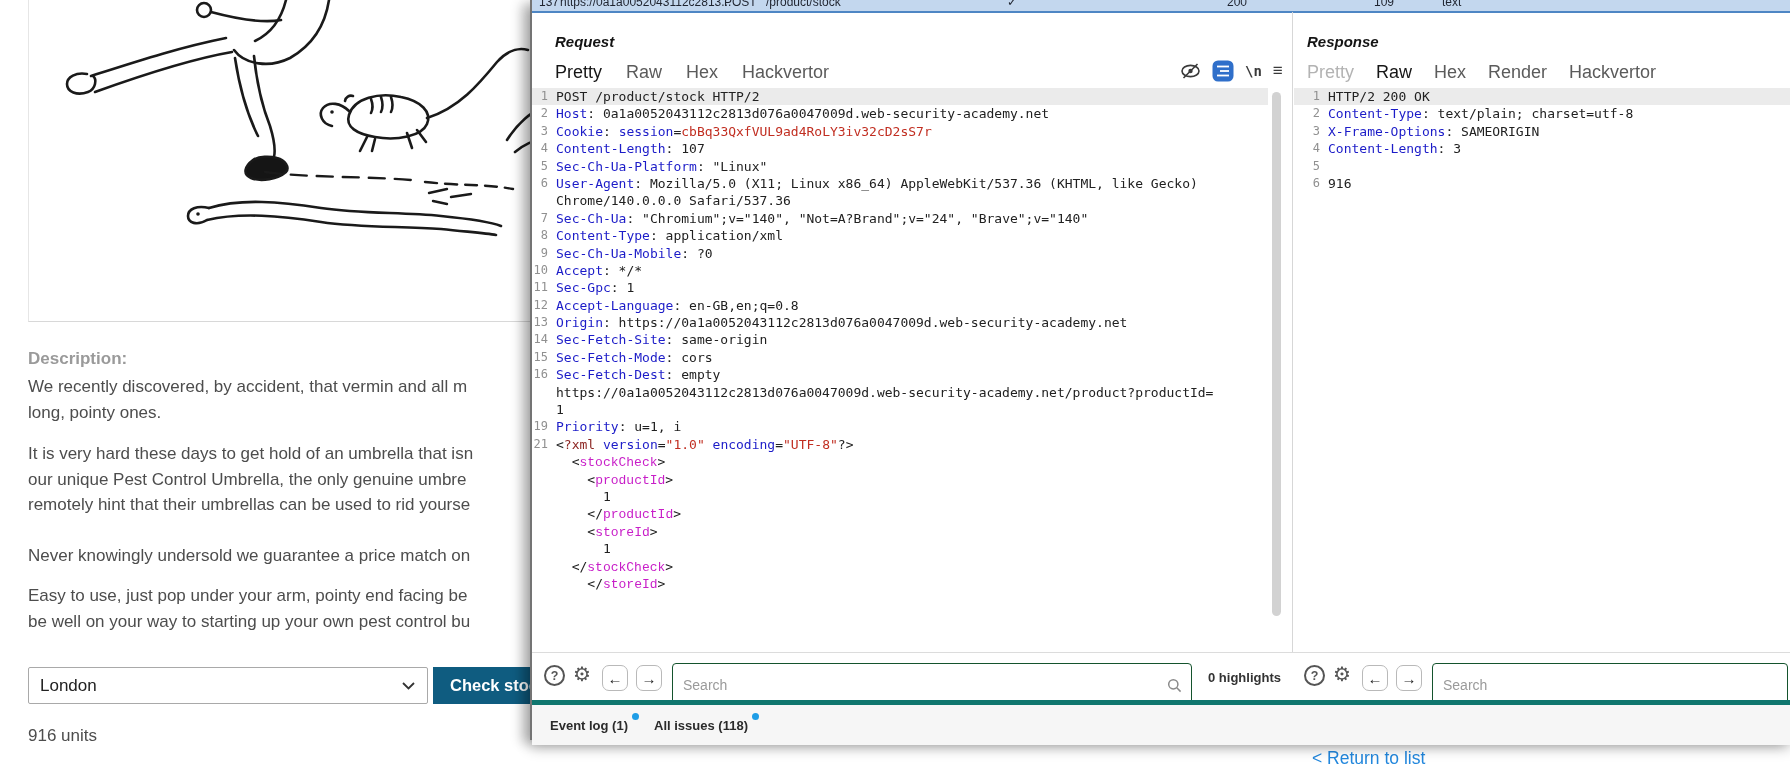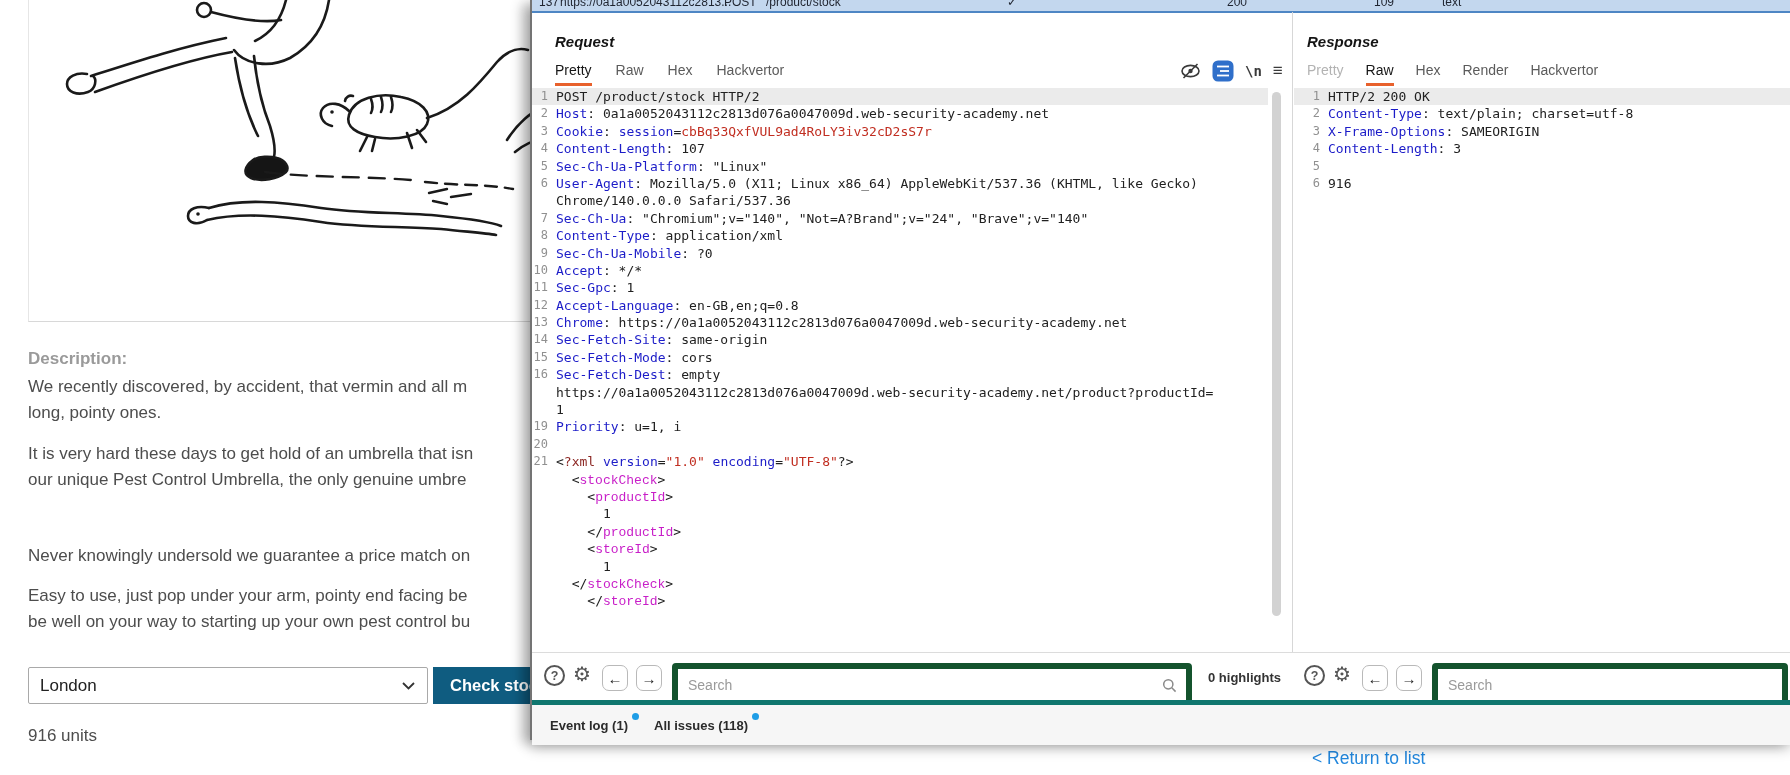--- a/index.html
+++ b/index.html
@@ -34,21 +34,21 @@
     border-left:2px solid #747474;
     box-shadow:-9px 3px 11px rgba(0,0,0,.20), 0 7px 13px rgba(0,0,0,.33);
     box-sizing:border-box;
   }
   .hist-row{
     position:absolute;left:0;top:0;width:100%;height:11px;background:#c3d7ee;
     border-bottom:2px solid #4e86c4;overflow:hidden;
   }
   .hist-row span{position:absolute;top:-5px;font-size:12px;color:#1f2430;white-space:nowrap;}
   .panel-title{position:absolute;top:33px;font-size:15px;font-weight:bold;color:#141414;font-style:italic;}
-  .tabs{position:absolute;top:62px;display:flex;gap:24px;font-size:14px;}
+  .tabs{position:absolute;top:62px;display:flex;gap:24px;font-size:18px;}
   .tab{color:#5b5b5b;padding-bottom:5px;cursor:pointer;}
   .tab.active{color:#161616;border-bottom:3px solid #e8612c;}
   .tab.dim{color:#b3b3b3;}
   .editor{position:absolute;top:88px;font-family:"DejaVu Sans Mono",monospace;font-size:13px;}
   .crow{display:flex;height:17.4px;line-height:17.4px;white-space:pre;}
   .crow.sel{background:#ebebeb;}
   .ln{flex:none;width:16px;text-align:right;padding-right:6px;color:#909090;font-size:12px;}
   .resp-editor .ln{width:26px;}
   .ctext{padding-left:2px;}
   .tk-h{color:#1c1cc8;text-align:right;} .tk-p{color:#212121;} .tk-r{color:#c12e21;}
@@ -63,21 +63,21 @@
   .help-ic{
     width:21px;height:21px;border:2px solid #555;border-radius:50%;box-sizing:border-box;
     display:flex;align-items:center;justify-content:center;font-size:12.5px;font-weight:bold;color:#555;
   }
   .gear-ic{font-size:20px;color:#555;line-height:22px;}
   .nav-btn{
     width:26px;height:26px;border:1.5px solid #b9b9b9;border-radius:7px;box-sizing:border-box;
     display:flex;align-items:center;justify-content:center;font-size:15px;color:#222;background:#fff;cursor:pointer;
   }
   .search-box{
-    position:absolute;top:10px;height:44px;border:6px solid #14532d;border-radius:4px;background:#fff;
+    position:absolute;top:10px;height:44px;border:1px solid #14532d;border-radius:4px;background:#fff;
     box-sizing:border-box;display:flex;align-items:center;
   }
   .search-box input{
     border:none;outline:none;flex:1;font-size:14px;color:#333;padding:0 8px 0 10px;
     font-family:"Liberation Sans",sans-serif;background:transparent;
   }
   .search-box input::placeholder{color:#9a9a9a;}
   .hl-label{position:absolute;top:17px;font-size:13px;font-weight:bold;color:#333;}
   .footer-bar{
     position:absolute;left:0;top:700px;width:100%;height:40px;background:#f6f6f6;
@@ -142,20 +142,21 @@
 </div>
 
 <div class="desc-h">Description:</div>
 <div class="para" style="top:374px">
     <div class="pline">We recently discovered, by accident, that vermin and all m</div>
     <div class="pline">long, pointy ones.</div>
   </div>
 <div class="para" style="top:441px">
     <div class="pline">It is very hard these days to get hold of an umbrella that isn</div>
     <div class="pline">our unique Pest Control Umbrella, the only genuine umbre</div>
+    <div class="pline">remotely hint that their umbrellas can be used to rid yourse</div>
   </div>
 <div class="para" style="top:543px">
     <div class="pline">Never knowingly undersold we guarantee a price match on</div>
   </div>
 <div class="para" style="top:583px">
     <div class="pline">Easy to use, just pop under your arm, pointy end facing be</div>
     <div class="pline">be well on your way to starting up your own pest control bu</div>
   </div>
 
 <div class="stock-select">
@@ -216,28 +217,27 @@
       <div class="crow"><span class="ln">4</span><span class="ctext"><span class="tk-h">Content-Length</span><span class="tk-p">: 107</span></span></div>
       <div class="crow"><span class="ln">5</span><span class="ctext"><span class="tk-h">Sec-Ch-Ua-Platform</span><span class="tk-p">: "Linux"</span></span></div>
       <div class="crow"><span class="ln">6</span><span class="ctext"><span class="tk-h">User-Agent</span><span class="tk-p">: Mozilla/5.0 (X11; Linux x86_64) AppleWebKit/537.36 (KHTML, like Gecko)</span></span></div>
       <div class="crow"><span class="ln"></span><span class="ctext"><span class="tk-p">Chrome/140.0.0.0 Safari/537.36</span></span></div>
       <div class="crow"><span class="ln">7</span><span class="ctext"><span class="tk-h">Sec-Ch-Ua</span><span class="tk-p">: "Chromium";v="140", "Not=A?Brand";v="24", "Brave";v="140"</span></span></div>
       <div class="crow"><span class="ln">8</span><span class="ctext"><span class="tk-h">Content-Type</span><span class="tk-p">: application/xml</span></span></div>
       <div class="crow"><span class="ln">9</span><span class="ctext"><span class="tk-h">Sec-Ch-Ua-Mobile</span><span class="tk-p">: ?0</span></span></div>
       <div class="crow"><span class="ln">10</span><span class="ctext"><span class="tk-h">Accept</span><span class="tk-p">: */*</span></span></div>
       <div class="crow"><span class="ln">11</span><span class="ctext"><span class="tk-h">Sec-Gpc</span><span class="tk-p">: 1</span></span></div>
       <div class="crow"><span class="ln">12</span><span class="ctext"><span class="tk-h">Accept-Language</span><span class="tk-p">: en-GB,en;q=0.8</span></span></div>
-      <div class="crow"><span class="ln">13</span><span class="ctext"><span class="tk-h">Chrome</span><span class="tk-p">: https://0a1a0052043112c2813d076a0047009d.web-security-academy.net</span></span></div>
+      <div class="crow"><span class="ln">13</span><span class="ctext"><span class="tk-h">Origin</span><span class="tk-p">: https://0a1a0052043112c2813d076a0047009d.web-security-academy.net</span></span></div>
       <div class="crow"><span class="ln">14</span><span class="ctext"><span class="tk-h">Sec-Fetch-Site</span><span class="tk-p">: same-origin</span></span></div>
       <div class="crow"><span class="ln">15</span><span class="ctext"><span class="tk-h">Sec-Fetch-Mode</span><span class="tk-p">: cors</span></span></div>
       <div class="crow"><span class="ln">16</span><span class="ctext"><span class="tk-h">Sec-Fetch-Dest</span><span class="tk-p">: empty</span></span></div>
       <div class="crow"><span class="ln"></span><span class="ctext"><span class="tk-p">https://0a1a0052043112c2813d076a0047009d.web-security-academy.net/product?productId=</span></span></div>
       <div class="crow"><span class="ln"></span><span class="ctext"><span class="tk-p">1</span></span></div>
       <div class="crow"><span class="ln">19</span><span class="ctext"><span class="tk-h">Priority</span><span class="tk-p">: u=1, i</span></span></div>
-      <div class="crow"><span class="ln">20</span><span class="ctext"></span></div>
       <div class="crow"><span class="ln">21</span><span class="ctext"><span class="tk-p">&lt;</span><span class="tk-d">?xml</span><span class="tk-p"> </span><span class="tk-b">version</span><span class="tk-p">=</span><span class="tk-r">"1.0"</span><span class="tk-p"> </span><span class="tk-b">encoding</span><span class="tk-p">=</span><span class="tk-r">"UTF-8"</span><span class="tk-p">?&gt;</span></span></div>
       <div class="crow"><span class="ln"></span><span class="ctext"><span class="tk-p">  &lt;</span><span class="tk-x">stockCheck</span><span class="tk-p">&gt;</span></span></div>
       <div class="crow"><span class="ln"></span><span class="ctext"><span class="tk-p">    &lt;</span><span class="tk-x">productId</span><span class="tk-p">&gt;</span></span></div>
       <div class="crow"><span class="ln"></span><span class="ctext"><span class="tk-p">      1</span></span></div>
       <div class="crow"><span class="ln"></span><span class="ctext"><span class="tk-p">    &lt;/</span><span class="tk-x">productId</span><span class="tk-p">&gt;</span></span></div>
       <div class="crow"><span class="ln"></span><span class="ctext"><span class="tk-p">    &lt;</span><span class="tk-x">storeId</span><span class="tk-p">&gt;</span></span></div>
       <div class="crow"><span class="ln"></span><span class="ctext"><span class="tk-p">      1</span></span></div>
       <div class="crow"><span class="ln"></span><span class="ctext"><span class="tk-p">  &lt;/</span><span class="tk-x">stockCheck</span><span class="tk-p">&gt;</span></span></div>
       <div class="crow"><span class="ln"></span><span class="ctext"><span class="tk-p">    &lt;/</span><span class="tk-x">storeId</span><span class="tk-p">&gt;</span></span></div>
     </div>

